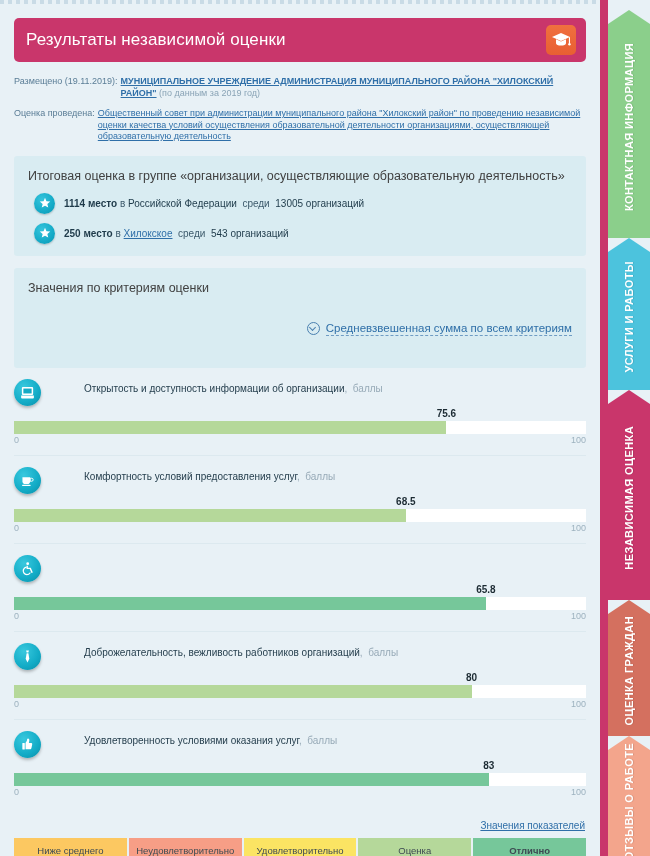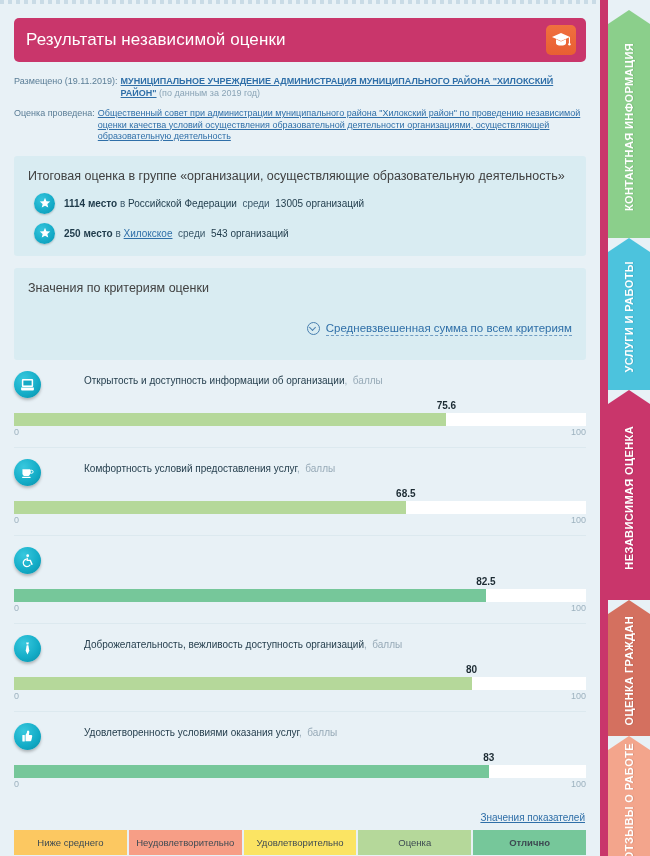--- a/index.html
+++ b/index.html
@@ -118,21 +118,21 @@
     box-shadow: 0 1px 2px rgba(0,0,0,.22);
     display: flex; align-items: center; justify-content: center;
     margin-right: 9px;
   }
   .rank-text { font-size: 10px; color: #1e3a4a; }
   .rank-text b { font-weight: bold; }
   .rank-text .sep { color:#3d5a6c; }
   .rank-text a { color:#2f6fa8; text-decoration: underline; }
 
   
-  .panel2 { margin-top: 12px; padding-bottom: 24px; }
+  .panel2 { margin-top: 12px; padding-bottom: 32px; }
   .panel2 .panel-title { margin-bottom: 26px; }
   .weighted {
     display: flex; align-items: center;
     margin-left: 4px;
     justify-content: flex-end;
   }
   .circ-chevron {
     width: 11px; height: 11px; flex: 0 0 11px;
     border: 1px solid #4a80b0; border-radius: 50%;
     margin-right: 6px;
@@ -395,40 +395,40 @@
         <div class="crit-head">
           <div class="crit-icon">
             <svg width="15" height="15" viewBox="0 0 16 16" aria-hidden="true">
               <circle cx="8.2" cy="2.8" r="1.5" fill="#ffffff"></circle>
               <path d="M7 5 v3.6 h3.4 l1.8 4.2 1.5 -.6 -2.2 -5 h-3.1 v-2.2 z" fill="#ffffff"></path>
               <path d="M6.6 6.6 a4 4 0 1 0 4.1 6.2" fill="none" stroke="#ffffff" stroke-width="1.35" stroke-linecap="round"></path>
             </svg>
           </div>
         </div>
         <div class="bar-wrap" style="margin-top:14px">
-          <div class="bar-value" style="left:82.5%">82.5</div>
+          <div class="bar-value" style="left:82.5%">65.8</div>
           <div class="bar-track">
             <div class="bar-fill" style="width:82.5%;background:#76c79a"></div>
           </div>
           <div class="bar-axis">
             <span>0</span>
             <span>100</span>
           </div>
         </div>
       </div>
 
       <div class="crit">
         <div class="crit-head">
           <div class="crit-icon">
             <svg width="15" height="15" viewBox="0 0 16 16" aria-hidden="true">
               <path d="M6.5 1.6 h3 l-.55 2.2 h-1.9 z" fill="#ffffff"></path>
               <path d="M7.1 4.5 h1.8 l1.05 5.9 -1.95 3.9 -1.95 -3.9 z" fill="#ffffff"></path>
             </svg>
           </div>
-          <div class="crit-label"><span>Доброжелательность, вежливость доступность организаций</span><span class="unit">,&nbsp; <span>баллы</span></span></div>
+          <div class="crit-label"><span>Доброжелательность, вежливость работников организаций</span><span class="unit">,&nbsp; <span>баллы</span></span></div>
         </div>
         <div class="bar-wrap" style="margin-top:14px">
           <div class="bar-value" style="left:80%">80</div>
           <div class="bar-track">
             <div class="bar-fill" style="width:80%;background:#b5d89a"></div>
           </div>
           <div class="bar-axis">
             <span>0</span>
             <span>100</span>
           </div>

